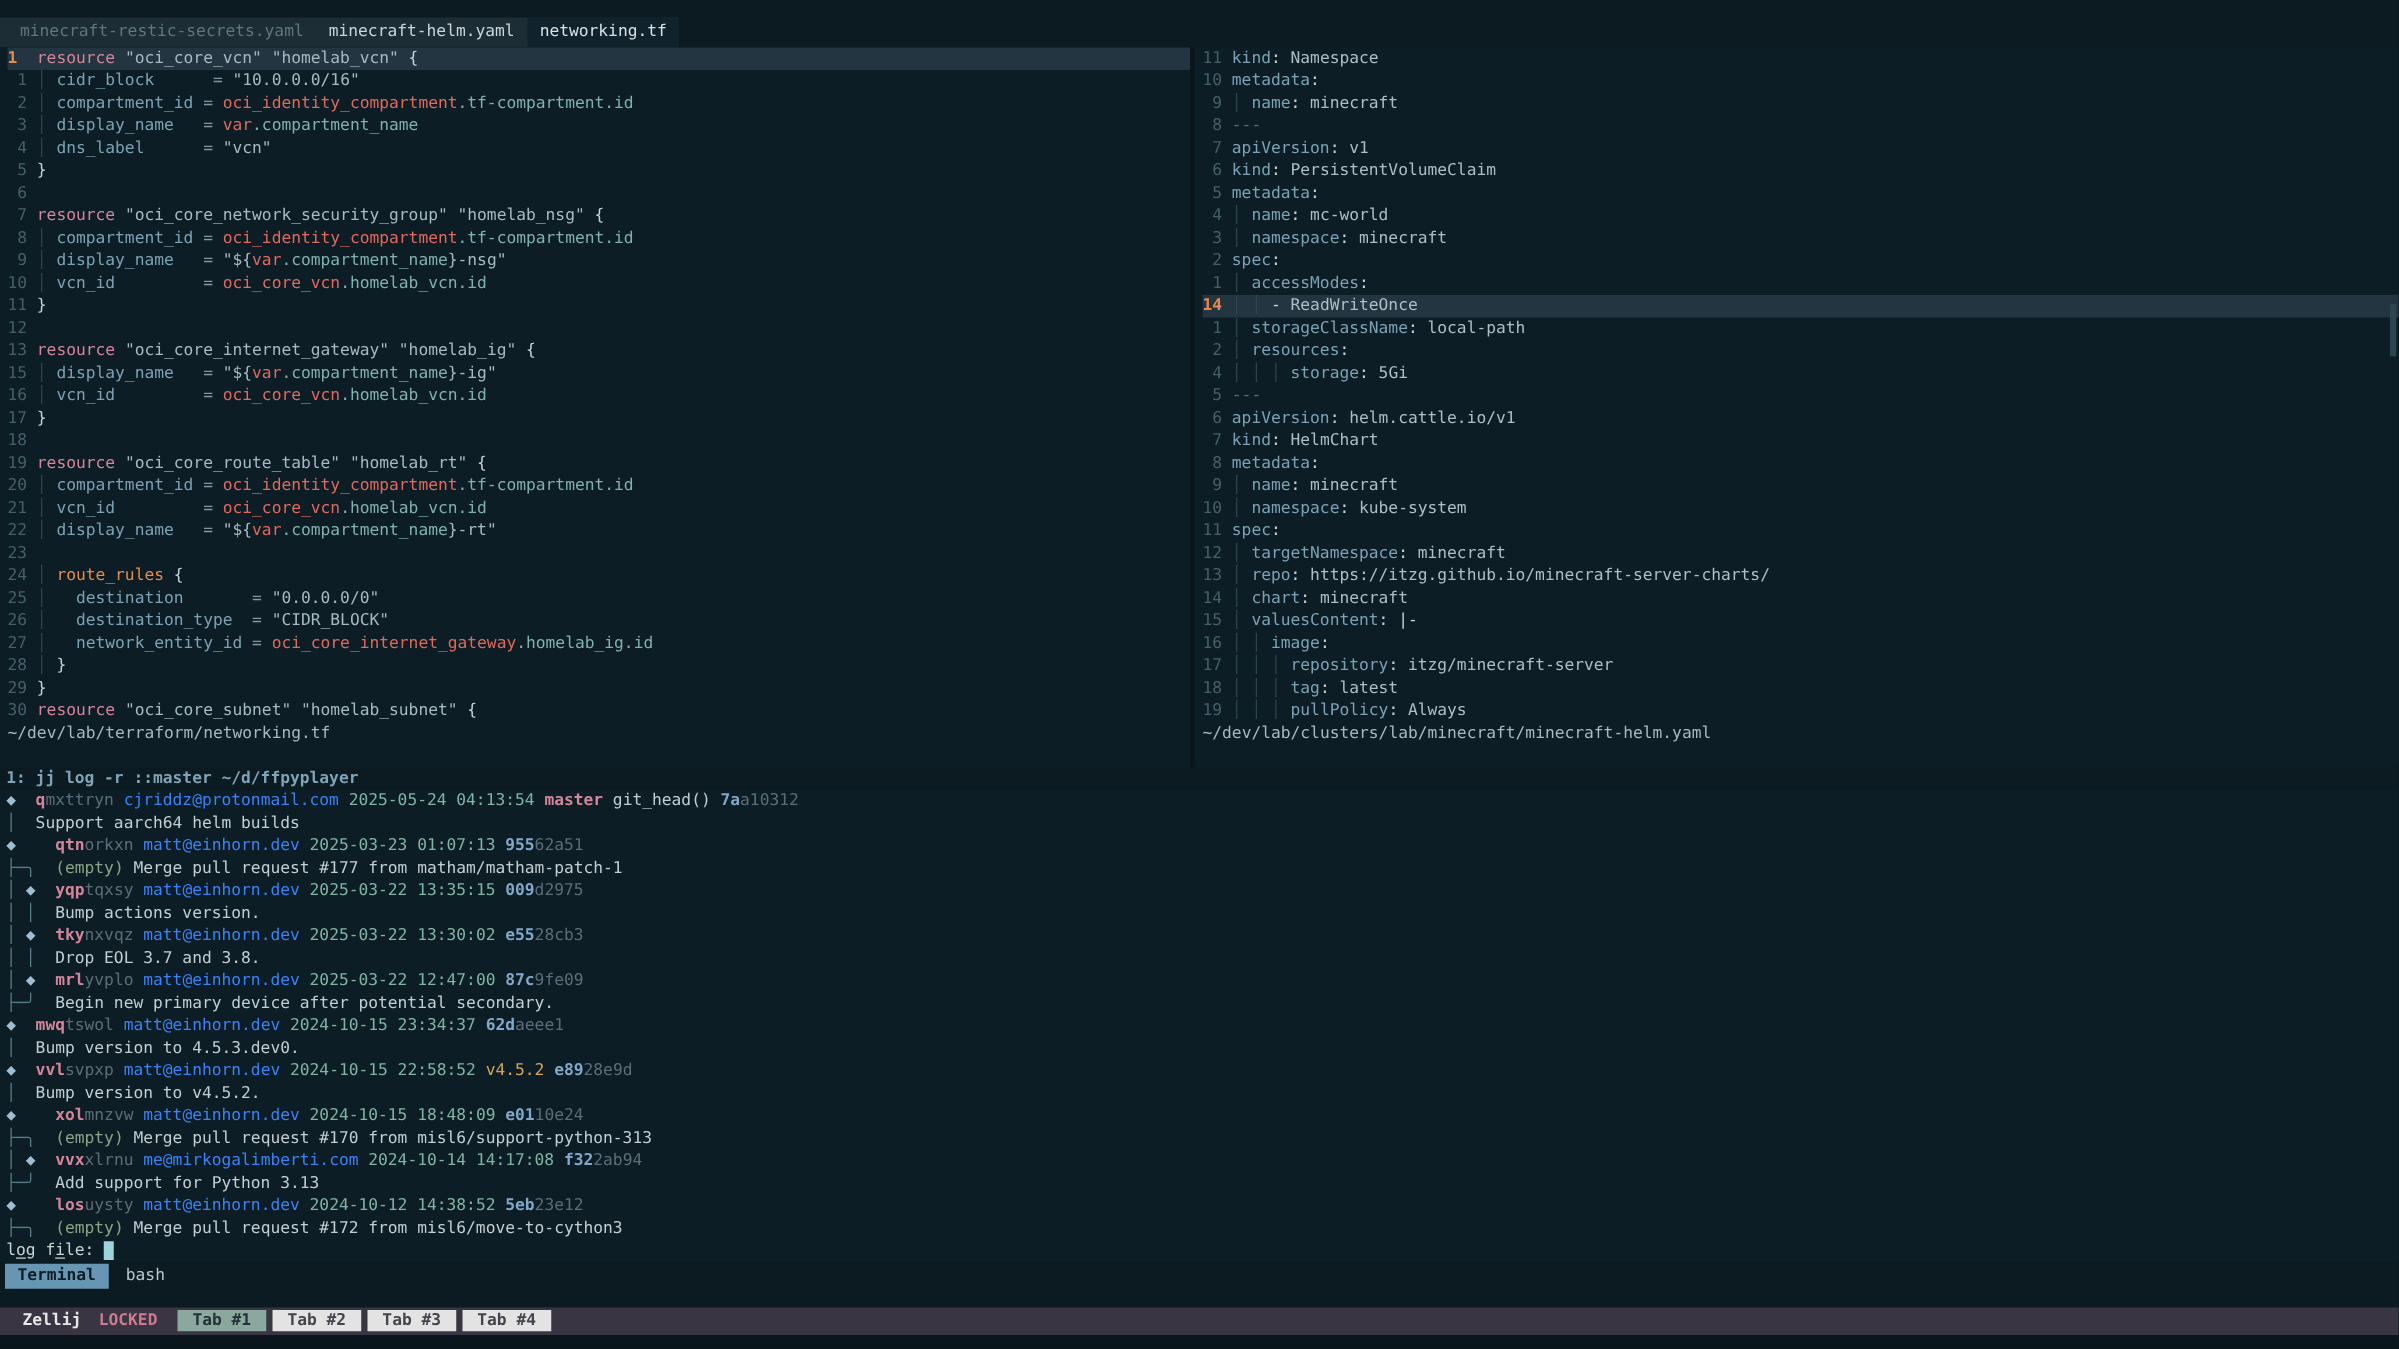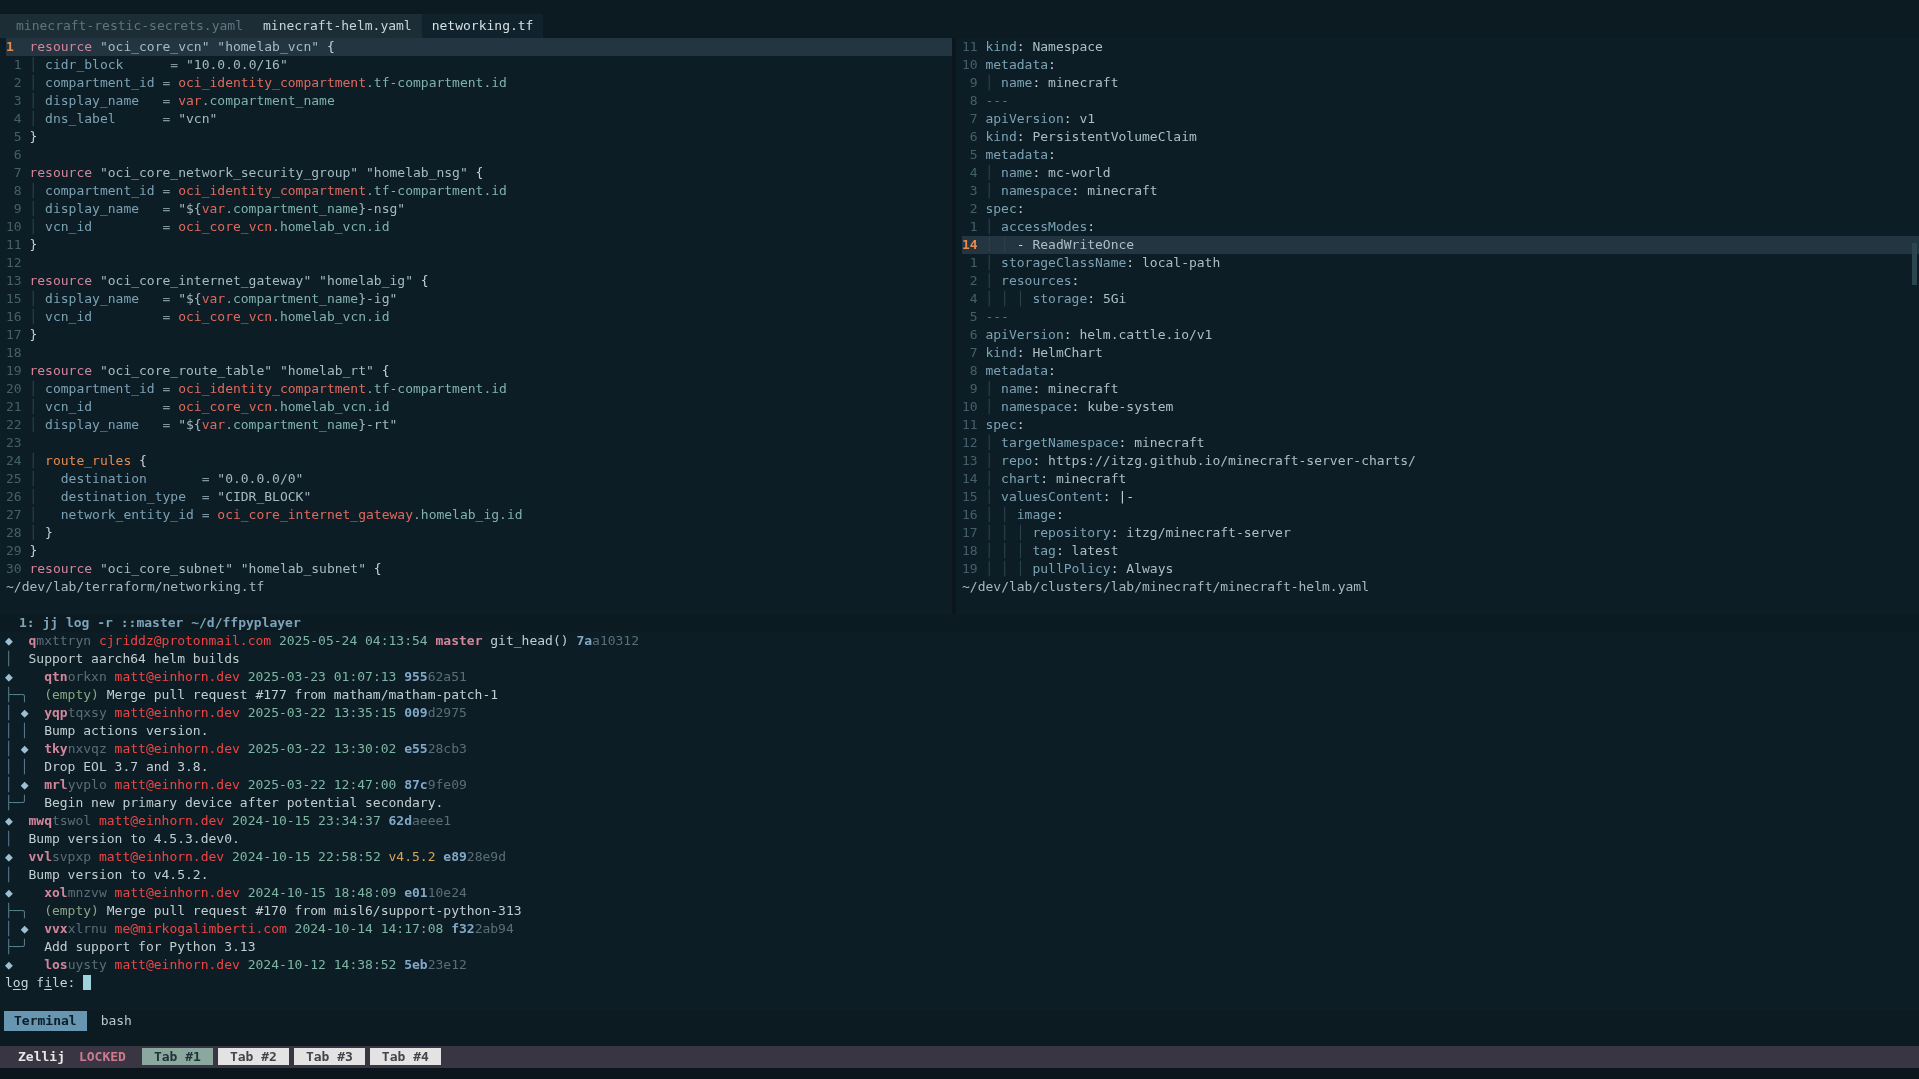--- a/index.html
+++ b/index.html
@@ -36,27 +36,27 @@
   .rf{color:#e0695e;}          
   .pr{color:#7fb2ac;}          
   .pn{color:#c8d3d7;}          
   .or{color:#e78a4e;}          
   .g{color:#2c4450;}           
   .k{color:#7ba2b4;}           
   .v{color:#adbfc6;}           
   .dm{color:#56707c;}          
 
   
-  .termtitle{height:18px;padding-left:19px;color:#7fa3b8;font-weight:bold;white-space:pre;}
+  .termtitle{height:18px;padding-left:5px;color:#7fa3b8;font-weight:bold;white-space:pre;}
   .terminal{height:378px;padding-left:5px;background:#0d1d25;}
   .nd{color:#9dbfd4;}          
   .gr{color:#587e8c;}          
   .ci{color:#d3869b;font-weight:bold;}  
   .cd{color:#5b6e77;}          
-  .em{color:#ef4444;}          
+  .em{color:#3b82f6;}          
   .dt{color:#7fb5a3;}          
   .bm{color:#d3869b;font-weight:bold;}  
   .gh{color:#c2ced2;}          
   .hb{color:#82a8c9;font-weight:bold;}  
   .ds{color:#c2ced2;}          
   .ey{color:#8aa584;}          
   .tg{color:#d8a657;}          
   .pt{color:#c9d4d8;}
   .u{text-decoration:underline;text-underline-offset:2px;}
   .cu{background:#9fd3dc;color:#9fd3dc;}
@@ -181,20 +181,21 @@
         <div class="trow"><span class="gr">├─╯</span><span class="ds">  Begin new primary device after potential secondary.</span></div>
         <div class="trow"><span class="nd">◆</span><span>  </span><span class="ci">mwq</span><span class="cd">tswol</span><span> </span><span class="em">matt@einhorn.dev</span><span> </span><span class="dt">2024-10-15 23:34:37</span><span> </span><span class="hb">62d</span><span class="cd">aeee1</span></div>
         <div class="trow"><span class="gr">│</span><span class="ds">  Bump version to 4.5.3.dev0.</span></div>
         <div class="trow"><span class="nd">◆</span><span>  </span><span class="ci">vvl</span><span class="cd">svpxp</span><span> </span><span class="em">matt@einhorn.dev</span><span> </span><span class="dt">2024-10-15 22:58:52</span><span> </span><span class="tg">v4.5.2</span><span> </span><span class="hb">e89</span><span class="cd">28e9d</span></div>
         <div class="trow"><span class="gr">│</span><span class="ds">  Bump version to v4.5.2.</span></div>
         <div class="trow"><span class="nd">◆</span><span>    </span><span class="ci">xol</span><span class="cd">mnzvw</span><span> </span><span class="em">matt@einhorn.dev</span><span> </span><span class="dt">2024-10-15 18:48:09</span><span> </span><span class="hb">e01</span><span class="cd">10e24</span></div>
         <div class="trow"><span class="gr">├─╮</span><span>  </span><span class="ey">(empty)</span><span class="ds"> Merge pull request #170 from misl6/support-python-313</span></div>
         <div class="trow"><span class="gr">│ </span><span class="nd">◆</span><span>  </span><span class="ci">vvx</span><span class="cd">xlrnu</span><span> </span><span class="em">me@mirkogalimberti.com</span><span> </span><span class="dt">2024-10-14 14:17:08</span><span> </span><span class="hb">f32</span><span class="cd">2ab94</span></div>
         <div class="trow"><span class="gr">├─╯</span><span class="ds">  Add support for Python 3.13</span></div>
         <div class="trow"><span class="nd">◆</span><span>    </span><span class="ci">los</span><span class="cd">uysty</span><span> </span><span class="em">matt@einhorn.dev</span><span> </span><span class="dt">2024-10-12 14:38:52</span><span> </span><span class="hb">5eb</span><span class="cd">23e12</span></div>
+        <div class="trow"><span class="gr">├─╮</span><span>  </span><span class="ey">(empty)</span><span class="ds"> Merge pull request #172 from misl6/move-to-cython3</span></div>
       </div>
     <div class="trow" id="tprompt"><span class="pt">l</span><span class="pt u">o</span><span class="pt">g f</span><span class="pt u">i</span><span class="pt">le: </span><span class="cu"> </span></div>
   </div>
 
   <div class="termtabs">
     <span class="ttab">Terminal</span>
     <span class="ttab2">bash</span>
   </div>
 
   <div class="gaprow"></div>

